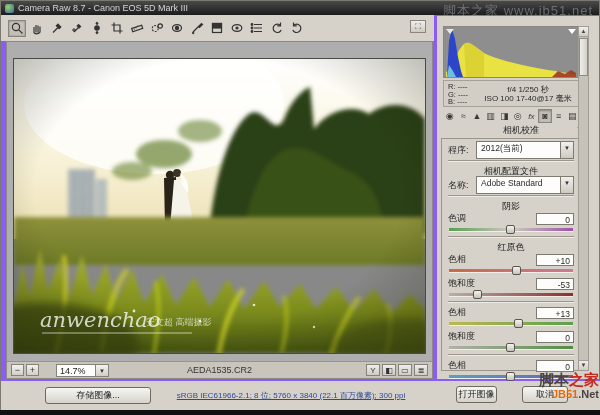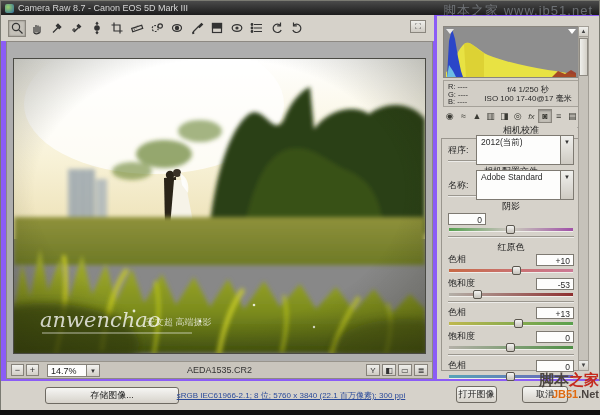--- a/index.html
+++ b/index.html
@@ -20,21 +20,21 @@
   .tool svg { display:block; }
   .fullscreen-btn { position:absolute; right:8px; top:5px; width:16px; height:13px; border:1px solid #8a867e; background:linear-gradient(#efefec,#cfcbc3); display:flex; align-items:center; justify-content:center; font-size:8px; color:#444; }
 
   
   .preview { position:absolute; left:5px; top:40px; width:427px; height:338px; background:#aeaeae; border:1px solid #8d8983; }
   .photo { position:absolute; left:6px; top:16px; width:413px; height:296px; border:1px solid #4a4a44; background:#888; }
   .photo svg { display:block; width:411px; height:294px; }
 
   .statusstrip { position:absolute; left:0; bottom:0; width:100%; height:17px; background:#c9c5bd; border-top:1px solid #98948c; display:flex; align-items:center; padding:0 4px; }
   .zbtn { width:13px; height:12px; border:1px solid #86827a; background:linear-gradient(#f2f2ef,#d2cec6); font-size:9px; line-height:10px; text-align:center; color:#333; margin-right:2px; }
-  .zoombox { display:flex; height:13px; margin-left:6px; }
+  .zoombox { display:flex; height:13px; margin-left:15px; }
   .zoombox .zval { width:40px; background:#fdfdfc; border:1px solid #86827a; font-size:9px; padding:1px 3px; color:#222; }
   .zoombox .zarr { width:13px; border:1px solid #86827a; border-left:none; background:linear-gradient(#f2f2ef,#d2cec6); font-size:6px; text-align:center; line-height:12px; color:#333; }
   .fname { position:absolute; left:0; right:0; text-align:center; font-size:9px; color:#333; }
   .strip-icons { position:absolute; right:4px; display:flex; }
   .sbtn { width:14px; height:12px; border:1px solid #86827a; background:linear-gradient(#eeeeeb,#cfcbc3); font-size:8px; text-align:center; line-height:11px; color:#333; margin-left:2px; }
 
   
   .rpanel { position:absolute; left:436px; top:15px; width:162px; height:363px; background:#d6d2ca; }
   .histo { position:absolute; left:6px; top:10px; width:136px; height:52px; border:1px solid #8a867e; background:#8e8e8e; }
   .histo svg { display:block; }
@@ -42,21 +42,21 @@
   .rgbcol { width:34px; padding:2px 0 0 4px; line-height:7.5px; }
   .expcol { flex:1; text-align:center; padding-top:4px; line-height:9px; font-size:8px; }
   .tabs { position:absolute; left:6px; top:93px; width:136px; height:14px; display:flex; }
   .tab { flex:1; height:14px; display:flex; align-items:center; justify-content:center; font-size:9px; color:#3a3a34; border:1px solid transparent; }
   .tab.sel { background:#c2beb6; border:1px solid #8a867e; box-shadow:inset 0 1px 2px rgba(0,0,0,.3); }
   .pheader { position:absolute; left:16px; top:108px; width:136px; height:13px; text-align:center; font-size:9px; color:#1e1e1e; }
   .pmenu { position:absolute; right:2px; top:1px; font-size:7px; color:#444; }
   .content { position:absolute; left:4px; top:122px; width:140px; height:233px; border:1px solid #9a968e; background:#d6d2ca; padding:3px 6px 0 6px; font-size:9px; color:#2a2a2a; }
   .row { display:flex; align-items:center; height:16px; margin-bottom:1px; }
   .row .lbl { width:28px; }
-  .dd { flex:1; display:flex; height:30px; }
+  .dd { flex:1; display:flex; height:18px; }
   .dd .txt { flex:1; background:#fdfdfc; border:1px solid #7e7a72; font-size:8.5px; padding:1px 4px; white-space:nowrap; overflow:hidden; }
   .dd .arr { width:13px; border:1px solid #7e7a72; border-left:none; background:linear-gradient(#f0f0ed,#cecac2); font-size:6px; text-align:center; line-height:12px; color:#333; }
   .sep { height:2px; border-top:1px solid #9a968e; border-bottom:1px solid #ecebe8; margin:2px 0 3px 0; }
   .chead { text-align:center; font-size:9px; height:11px; margin-bottom:1px; color:#1e1e1e; }
   .sl-row { display:flex; align-items:center; height:13px; }
   .sl-row .sl-lbl { flex:1; }
   .sl-val { width:38px; height:12px; background:#fdfdfc; border:1px solid #7e7a72; font-size:8.5px; text-align:right; padding:1px 3px; }
   .sl-track { position:relative; height:4px; margin:3px 1px 4px 1px; border-bottom:1px solid #efeeea; }
   .sl-thumb { position:absolute; top:-3px; width:9px; height:9px; margin-left:-5px; background:linear-gradient(#f4f4f2,#c6c2ba); border:1px solid #5a564e; border-radius:2px; }
   .g-tint{background:linear-gradient(to right,#55a050,#c6c2ba 46%,#c6c2ba 54%,#a050a8);}
@@ -66,21 +66,21 @@
   .g-greenSat{background:linear-gradient(to right,#b4b0a8,#4f8f46);}
   .g-blueHue{background:linear-gradient(to right,#57a3b8,#6a62b8);}
   .scrollbar { position:absolute; left:141px; top:10px; width:11px; height:345px; background:#c6c2ba; border:1px solid #a29e96; }
   .sc-arr { width:100%; height:10px; background:linear-gradient(#f0f0ed,#d0ccc4); border-bottom:1px solid #a29e96; font-size:6px; text-align:center; line-height:9px; color:#444; }
   .sc-arr.dn { position:absolute; bottom:0; border-top:1px solid #a29e96; border-bottom:none; }
   .sc-thumb { position:absolute; top:11px; left:0; width:100%; height:38px; background:linear-gradient(90deg,#efefec,#d4d0c8); border:1px solid #8e8a82; }
 
   
   .bottombar { position:absolute; left:0; top:380px; width:600px; height:30px; background:#d6d2ca; }
   .btn { position:absolute; border:1px solid #6e6a62; border-radius:3px; background:linear-gradient(#f6f6f4,#d6d2ca); font-size:9px; color:#1e1e1e; text-align:center; }
-  .save-btn { left:44px; top:6px; width:134px; height:17px; line-height:15px; }
+  .save-btn { left:44px; top:6px; width:106px; height:17px; line-height:15px; }
   .open-btn { left:455px; top:5px; width:41px; height:17px; line-height:15px; }
   .cancel-btn { left:521px; top:5px; width:46px; height:17px; line-height:15px; }
   .wf-link { position:absolute; left:150px; right:170px; top:9px; text-align:center; font-size:8px; color:#2a4a9a; text-decoration:underline; white-space:nowrap; }
   .wm-bottom { position:absolute; right:2px; top:-8px; line-height:14px; text-align:right; font-weight:bold; }
   .wm-b1 { font-size:15px; color:#4a4440; }
   .wm-b1 b { color:#c42a1e; }
   .wm-b2 { font-size:11px; color:#e06a10; }
   .wm-b2 i { font-style:normal; color:#4a4440; }
   .blackstrip { position:absolute; left:0; top:410px; width:600px; height:5px; background:#111; }
 </style>
@@ -344,20 +344,21 @@
         <span class="lbl">名称:</span>
         <span class="dd">
           <span class="txt">Adobe Standard</span>
           <span class="arr">▼</span>
         </span>
       </div>
       <div id="sections">
           <div class="sep"></div>
           <div class="chead">阴影</div>
           <div class="sl-row">
+            <span class="sl-lbl">色调</span>
             <span class="sl-val">0</span>
           </div>
           <div class="sl-track g-tint">
             <span class="sl-thumb" style="left: 50%;"></span>
           </div>
           <div class="sep"></div>
           <div class="chead">红原色</div>
           <div class="sl-row">
             <span class="sl-lbl">色相</span>
             <span class="sl-val">+10</span>

